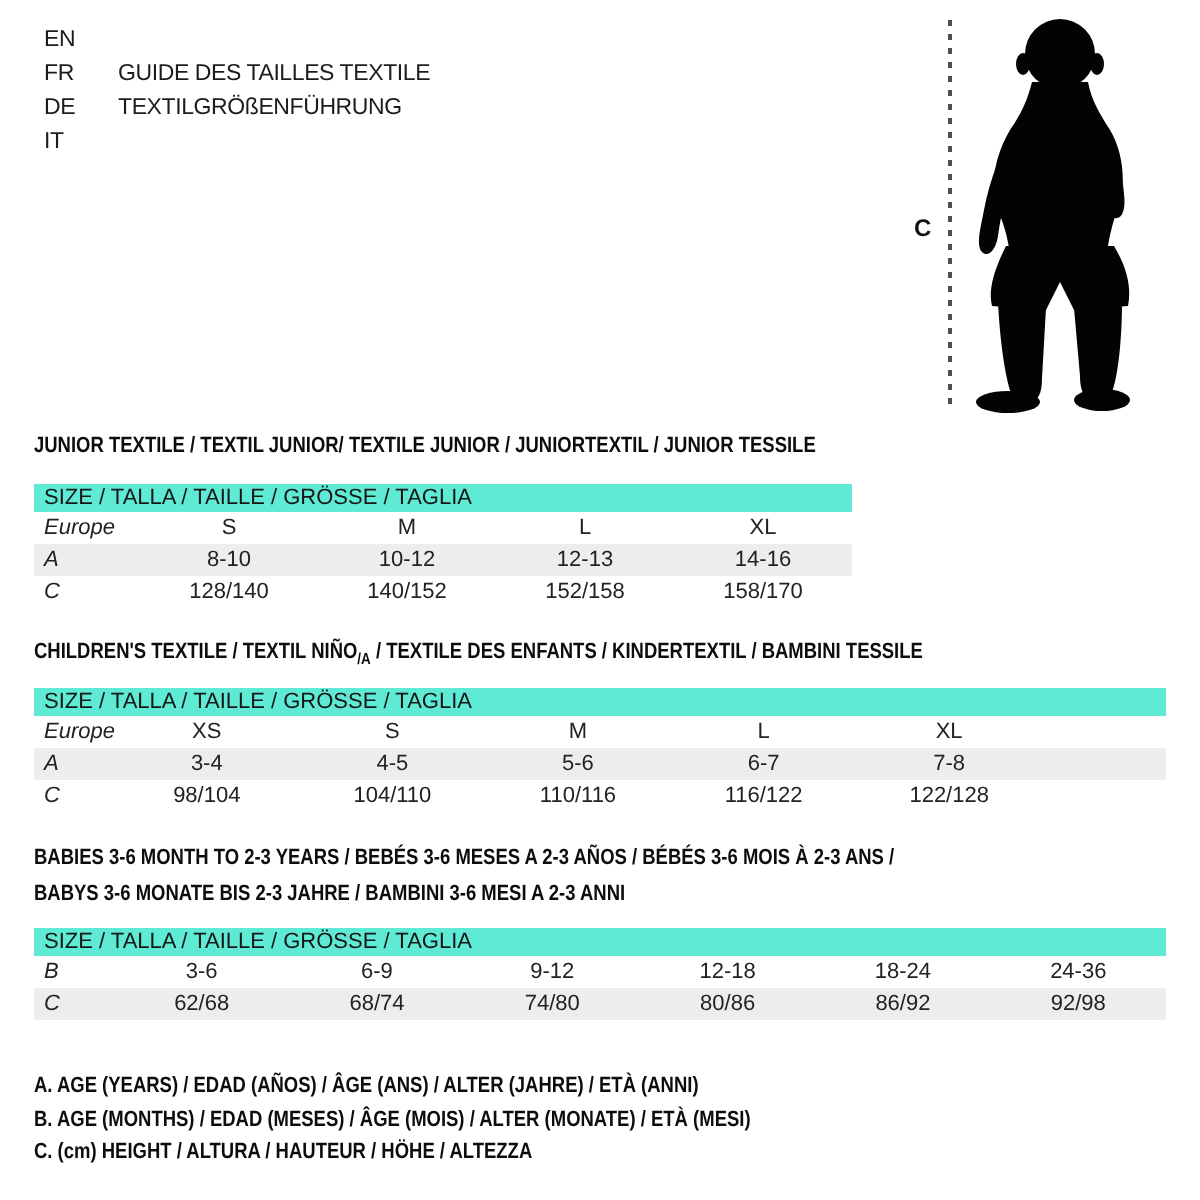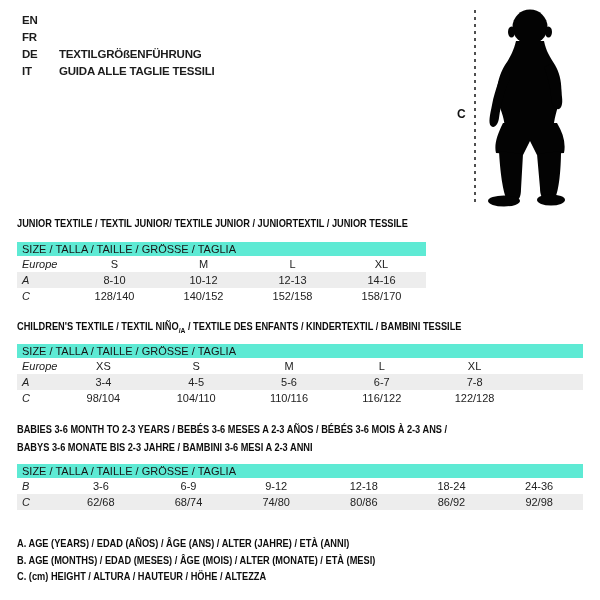--- a/index.html
+++ b/index.html
@@ -1,21 +1,21 @@
 <!DOCTYPE html>
 <html><head>
 <meta charset="utf-8">
 <style>
   html,body{margin:0;padding:0;background:#fff;}
   .page{position:relative;width:600px;height:600px;background:#fff;overflow:hidden;
         font-family:"Liberation Sans",sans-serif;color:#1c1c1c;}
 
   
   .lang-block{position:absolute;left:22px;top:12px;}
-  .lang-row{display:flex;line-height:17px;font-weight:bold;font-size:11.5px;letter-spacing:-0.2px;}
+  .lang-row{display:flex;line-height:17px;font-weight:normal;font-size:11.5px;letter-spacing:-0.2px;}
   .lang-code{width:37px;flex:0 0 37px;}
 
   
   .dash-line{position:absolute;left:474px;top:10px;width:2px;height:196px;
              background:repeating-linear-gradient(to bottom,#4f4f4f 0 3px,transparent 3px 7px);}
   .measure-label{position:absolute;left:457px;top:107px;font-size:12px;font-weight:bold;color:#111;}
   .silhouette{position:absolute;left:483px;top:5px;}
 
   
   .section-title{position:absolute;left:17px;font-weight:bold;font-size:11px;color:#0d0d0d;
@@ -47,28 +47,28 @@
 <body>
 
 <div class="page">
 
   <div class="lang-block" id="lang-block">
       <div class="lang-row">
         <span class="lang-code">EN</span>
       </div>
       <div class="lang-row">
         <span class="lang-code">FR</span>
+        <span class="lang-title">GUIDE DES TAILLES TEXTILE</span>
       </div>
       <div class="lang-row">
         <span class="lang-code">DE</span>
         <span class="lang-title">TEXTILGRÖßENFÜHRUNG</span>
       </div>
       <div class="lang-row">
         <span class="lang-code">IT</span>
-        <span class="lang-title">GUIDA ALLE TAGLIE TESSILI</span>
       </div>
     </div>
 
   <span class="measure-label">C</span>
   <div class="dash-line"></div>
 
   <svg class="silhouette" width="94" height="202" viewBox="0 0 94 202" xmlns="http://www.w3.org/2000/svg">
     <g fill="#030303">
       <circle cx="47" cy="22" r="17.5"></circle>
       <ellipse cx="28.5" cy="27" rx="3.5" ry="5.5"></ellipse>

